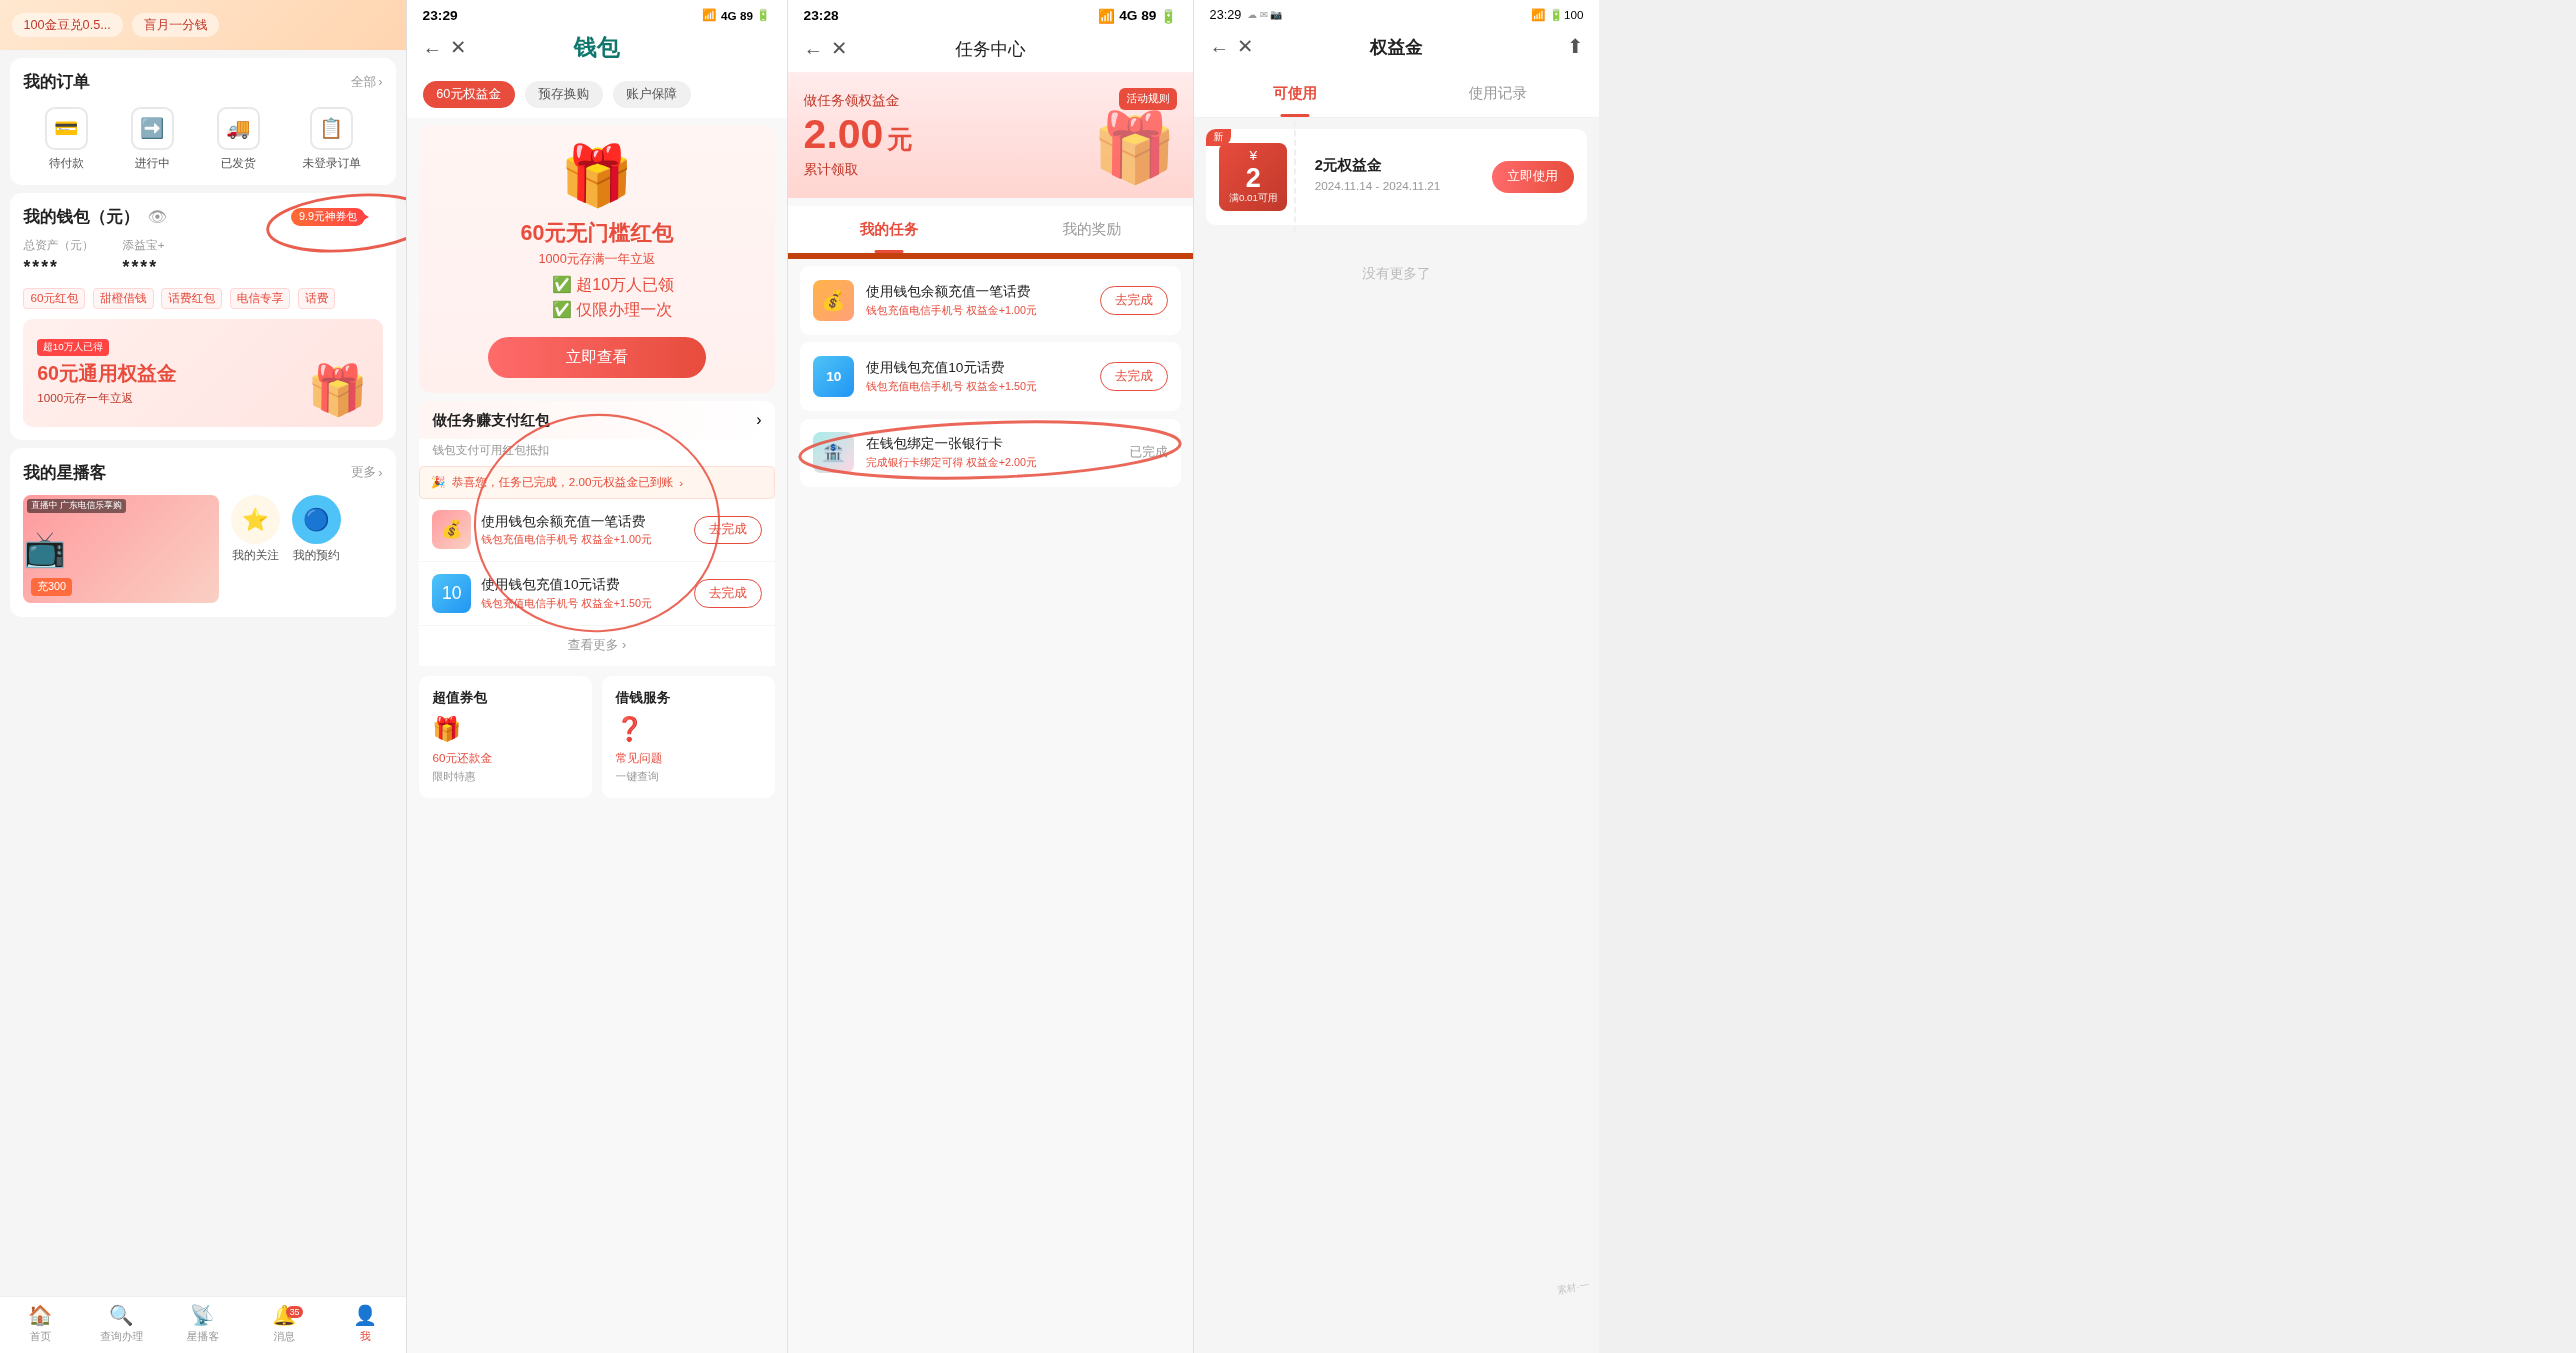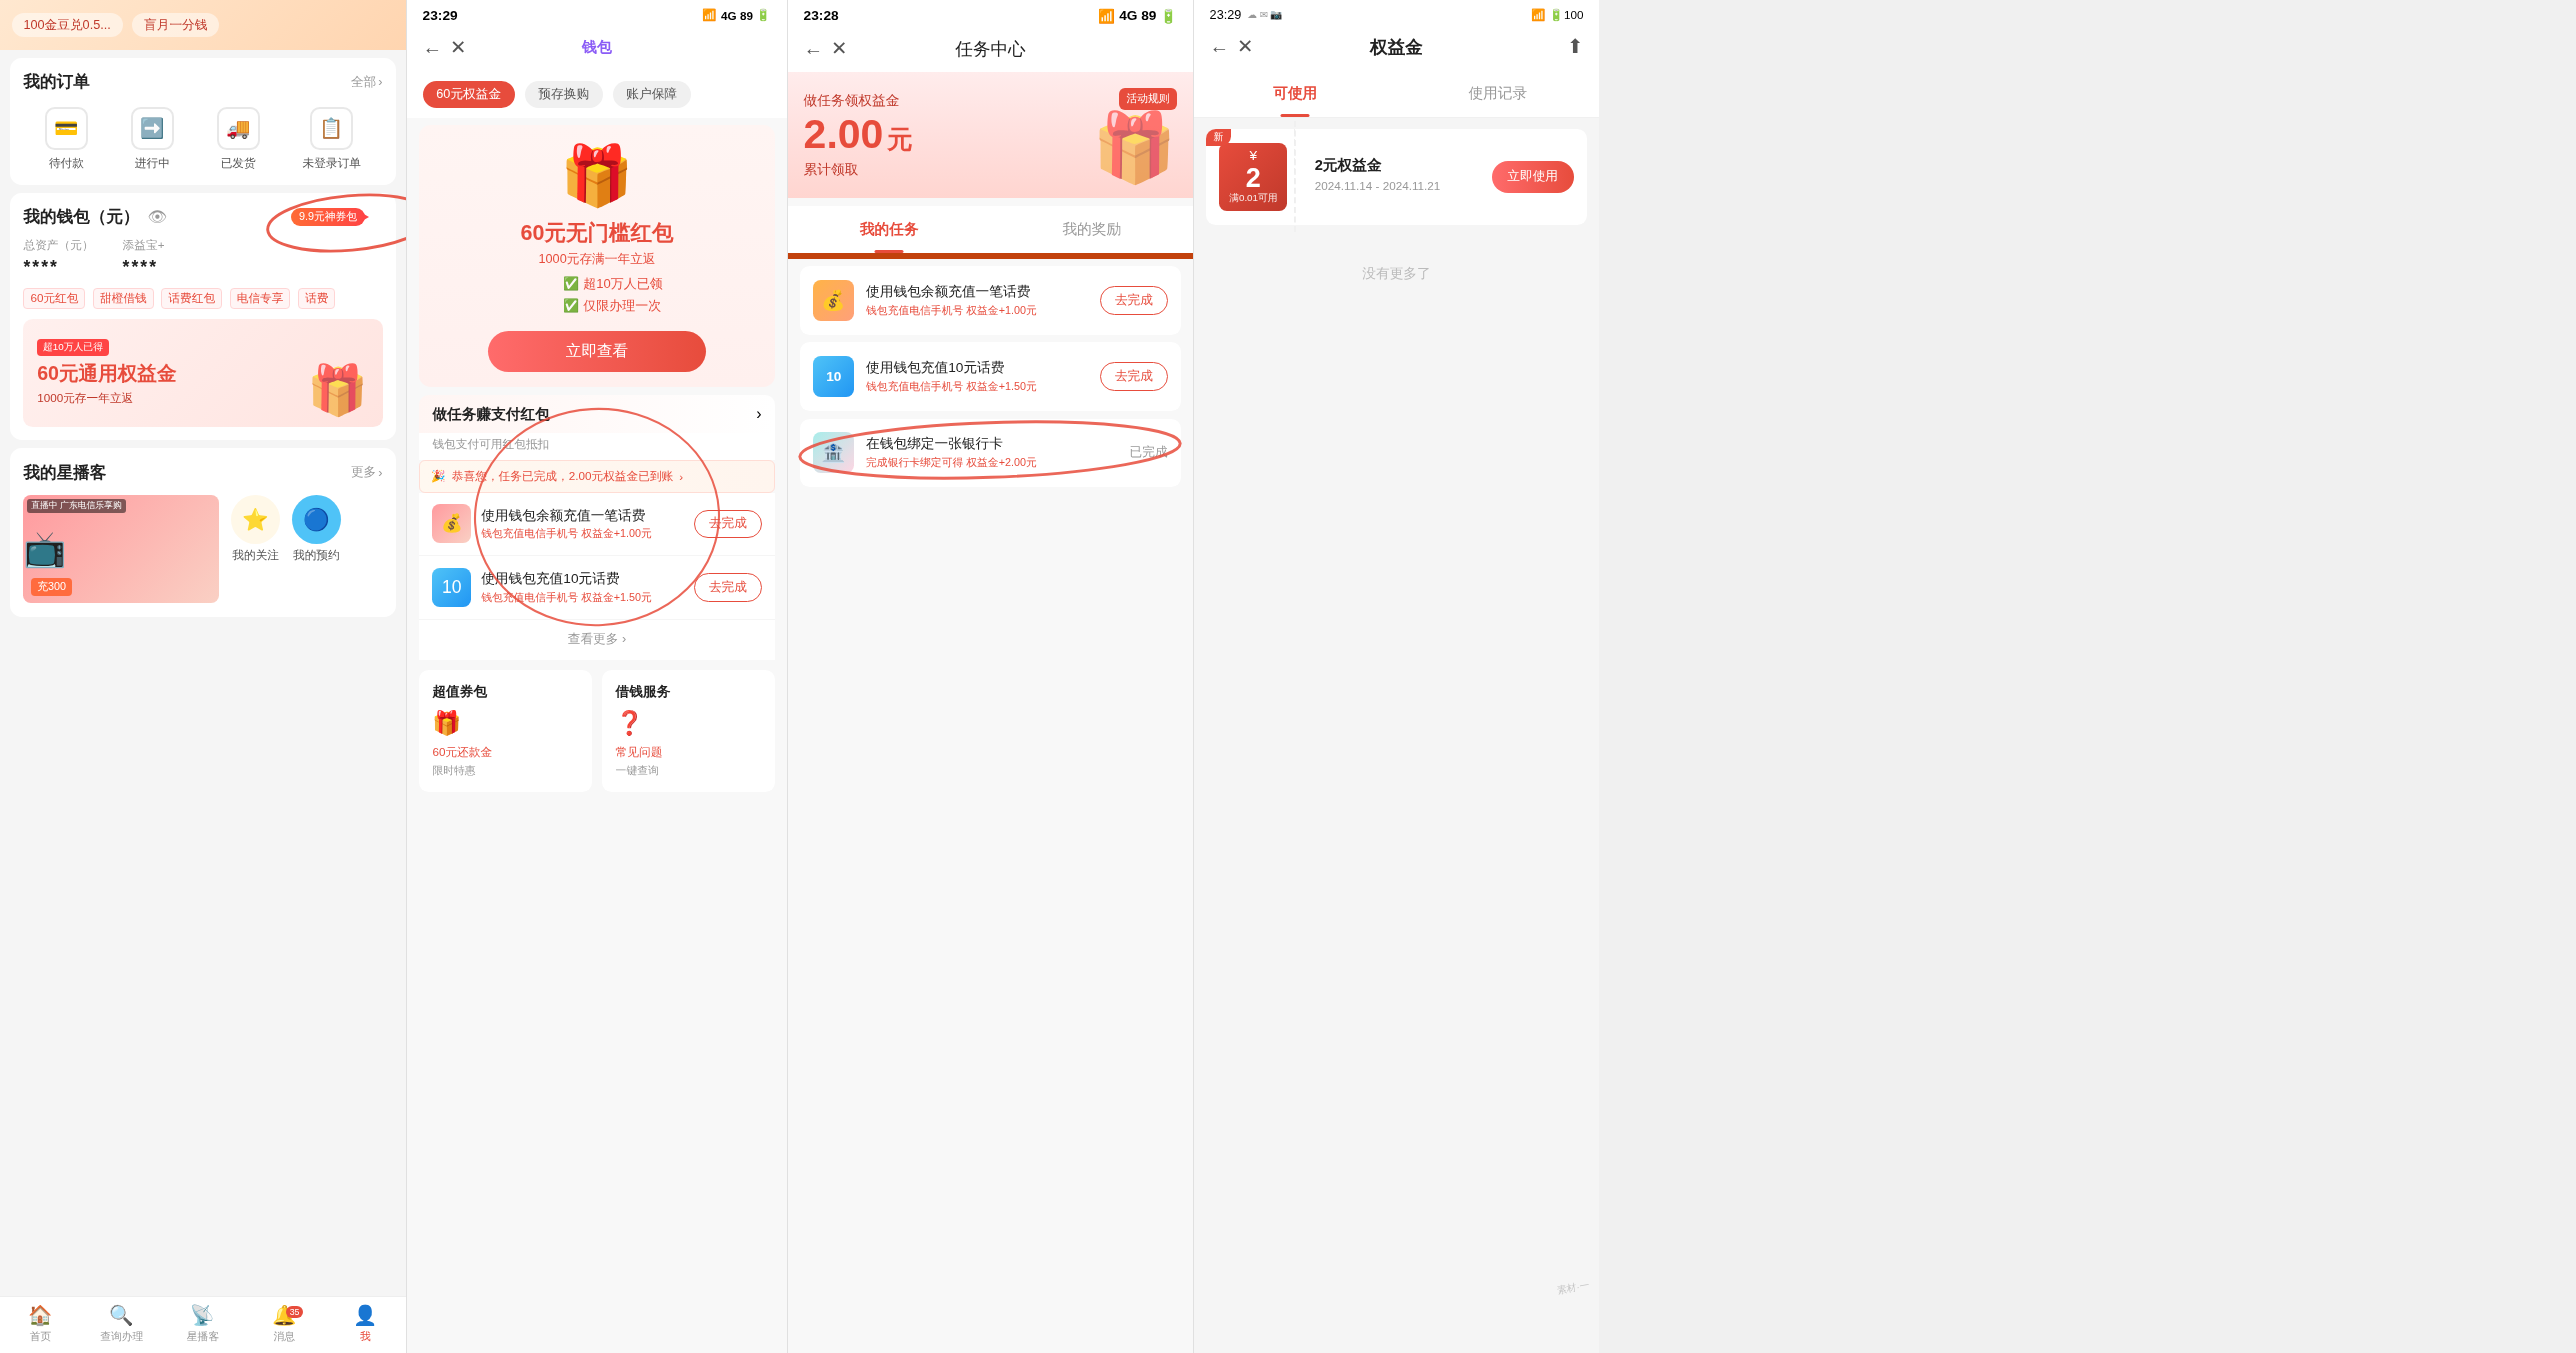--- a/index.html
+++ b/index.html
@@ -310,23 +310,23 @@
       background: #fff;
       display: flex;
       align-items: center;
       padding: 9.8px 15.6px 11.7px;
       position: relative;
     }
     .p2-header-title {
       position: absolute;
       left: 50%;
       transform: translateX(-50%);
-      font-size: 15px;
+      font-size: 23px;
       font-weight: 600;
-      color: #8b5cf6;
+      color: #0f766e;
     }
     .p2-header-btn {
       font-size: 19.6px;
       color: #555;
       cursor: pointer;
       margin-right: 7.8px;
     }
 
     .p2-tabs {
       display: flex;
@@ -368,21 +368,21 @@
     }
     .p2-hero-checks {
       display: flex;
       flex-direction: column;
       align-items: flex-start;
       gap: 3.9px;
       margin: 7.8px auto;
       width: fit-content;
     }
     .p2-hero-check {
-      font-size: 13px;
+      font-size: 16px;
       color: #e74c3c;
       margin-left: 32px;
     }
     .p2-hero-btn {
       background: linear-gradient(90deg, #ff6b6b, #e74c3c);
       color: #fff;
       border: none;
       border-radius: 24.4px;
       padding: 9.8px 78px;
       font-size: 15.6px;

